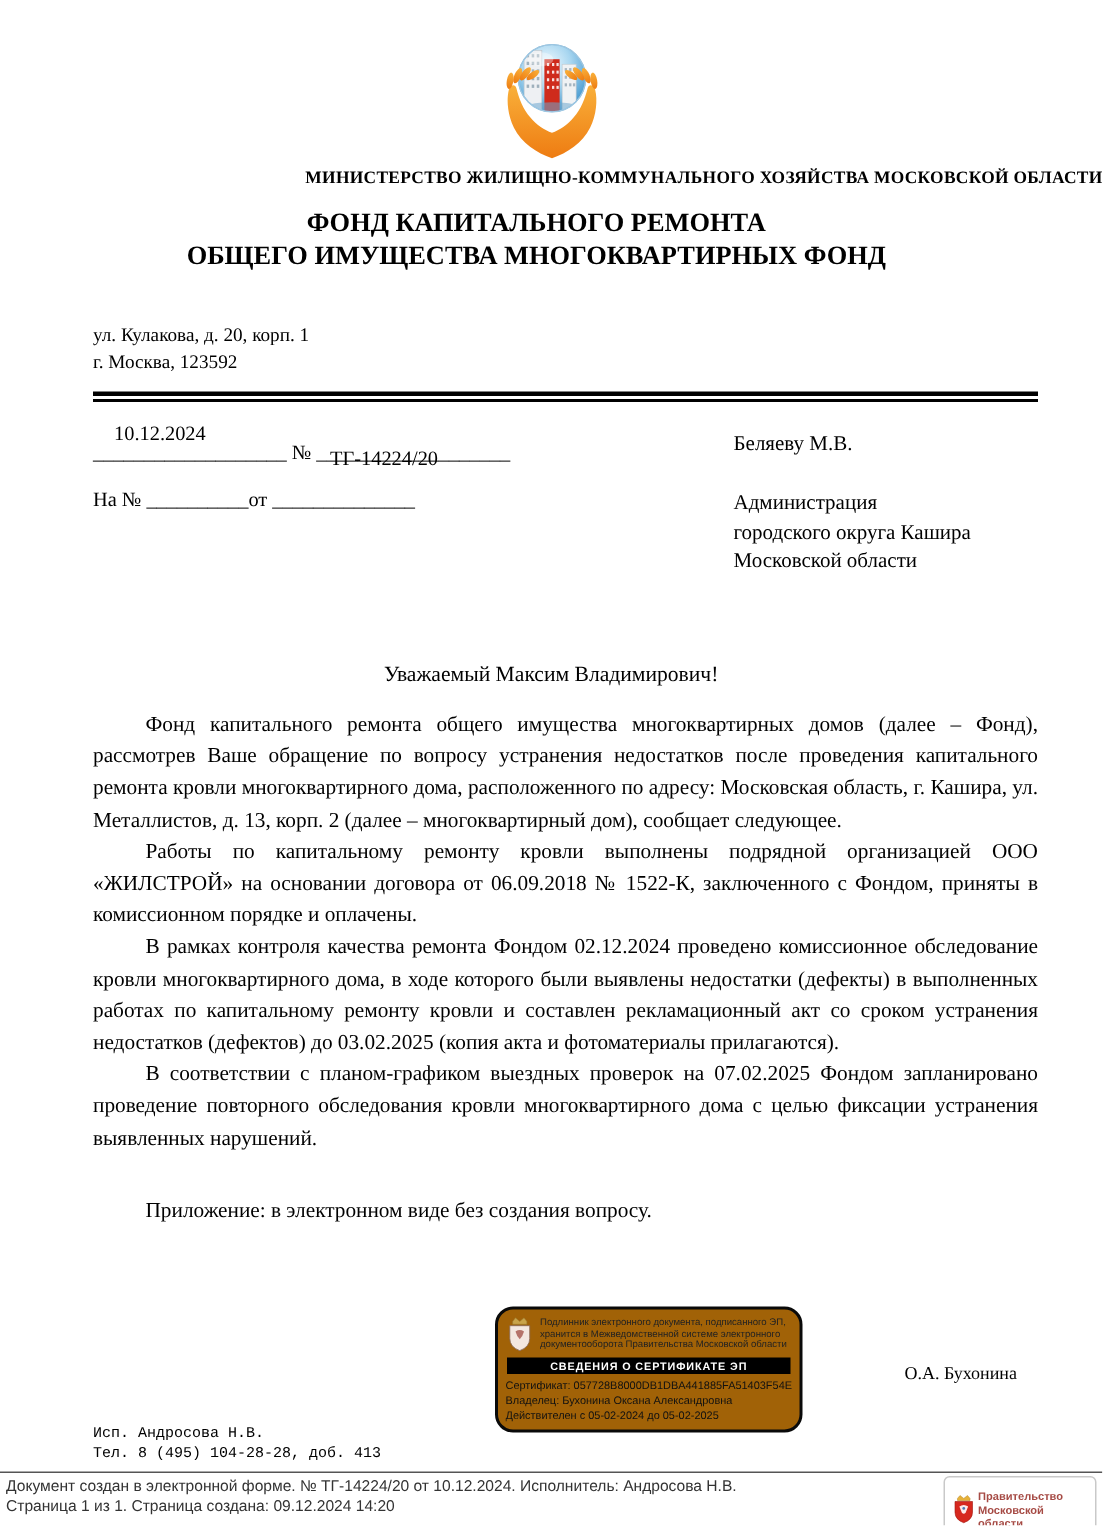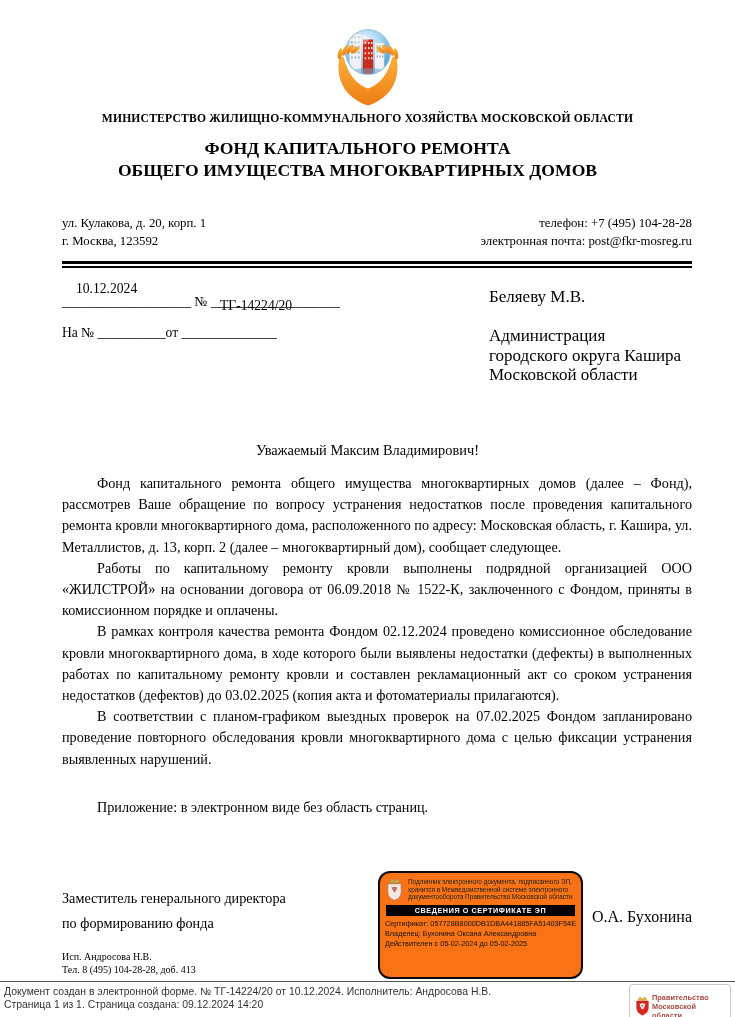--- a/index.html
+++ b/index.html
@@ -1,64 +1,64 @@
 <!DOCTYPE html>
 <html><head>
 <meta charset="utf-8">
 <style>
   html,body{margin:0;padding:0;background:#fff;}
   .page{position:relative;width:735px;height:1017px;background:#fff;color:#000;
         font-family:"Liberation Serif","DejaVu Serif",serif;overflow:hidden;}
 
   .logo{position:absolute;left:324px;top:20px;width:88px;height:88px;}
 
-  .ministry{position:absolute;top:112px;left:0;width:735px;text-align:center;
+  .ministry{position:absolute;top:112px;left:0;width:735px;text-align:right;
             font-weight:bold;font-size:11.6px;letter-spacing:0.2px;}
   .org-name{position:absolute;top:137px;left:0;width:715px;text-align:center;
             font-weight:bold;font-size:17.6px;line-height:22px;}
 
   .contacts{position:absolute;top:215px;left:62px;width:630px;display:flex;
             justify-content:space-between;font-size:12.8px;line-height:17.5px;}
   .contacts .right{text-align:right;}
 
   .rule{position:absolute;top:261px;left:62px;width:630px;height:2px;
         border-top:3px solid #000;border-bottom:2px solid #000;}
 
   .requisites{position:absolute;top:281px;left:62px;width:420px;font-size:13.6px;}
   .req-date{position:absolute;left:14px;top:0;}
   .req-number{position:absolute;left:158px;top:0;margin-top:17px;}
   .req-blank{position:absolute;left:0;top:13px;white-space:nowrap;}
   .req-reply{position:absolute;left:0;top:44px;white-space:nowrap;}
 
-  .recipient{position:absolute;left:489px;top:287px;font-size:17px;line-height:19.5px;}
+  .recipient{position:absolute;left:489px;top:287px;font-size:14px;line-height:19.5px;}
   .recipient .gap{height:19.5px;}
 
   .salutation{position:absolute;top:442px;left:0;width:735px;text-align:center;font-size:14.4px;}
 
   .body{position:absolute;top:473px;left:62px;width:630px;font-size:14.2px;
         line-height:21.2px;text-align:justify;}
   .body p{margin:0;text-indent:35px;}
   .body p.attach{margin-top:27px;text-align:left;}
 
   .sig-pos{position:absolute;left:62px;top:886px;font-size:14.2px;line-height:25px;}
-  .sig-name{position:absolute;right:43px;top:908px;font-size:16px;}
-
-  .stamp{position:absolute;left:330px;top:871px;width:205px;height:108px;box-sizing:border-box;
-         border:2px solid #0a0a0a;border-radius:12px;background:#f97316;padding:4px 5px 3px;
-         font-family:"Liberation Sans","DejaVu Sans",sans-serif;margin-left:48px;}
+  .sig-name{position:absolute;right:57px;top:908px;font-size:12px;}
+
+  .stamp{position:absolute;left:330px;top:871px;width:205px;height:84px;box-sizing:border-box;
+         border:2px solid #0a0a0a;border-radius:12px;background:#a16207;padding:4px 5px 3px;
+         font-family:"Liberation Sans","DejaVu Sans",sans-serif;}
   .stamp-top{display:flex;gap:4px;align-items:center;}
   .stamp-emblem{width:19px;height:25px;flex:0 0 auto;}
   .stamp-head{font-size:6.4px;line-height:7.9px;color:#222;}
   .stamp-head div{white-space:nowrap;overflow:hidden;}
   .stamp-bar{margin:3px 1px;background:#000;color:#fff;text-align:center;font-size:7.2px;
              line-height:11px;font-weight:bold;letter-spacing:0.6px;}
   .stamp-lines{font-size:7.3px;line-height:10px;color:#111;}
   .stamp-lines div{white-space:nowrap;overflow:hidden;}
 
-  .executor{position:absolute;left:62px;top:951px;font-size:10px;line-height:12.5px;}
+  .executor{position:absolute;left:62px;top:951px;font-size:10px;line-height:12.5px;font-family:Liberation Mono, monospace;}
 
   .footer-divider{position:absolute;left:0;top:981px;width:735px;border-top:1px solid #555;}
   .footer-text{position:absolute;left:4px;top:985px;font-family:"Liberation Sans","DejaVu Sans",sans-serif;
                font-size:10.4px;line-height:13px;color:#333;}
   .footer-text div{white-space:nowrap;}
 
   .gov-box{position:absolute;right:4px;top:984px;width:102px;height:44px;box-sizing:border-box;
            border:1px solid #c9c9c9;border-radius:4px;background:#fff;display:flex;
            align-items:center;gap:2px;padding:2px 5px;}
   .gov-emblem{width:15px;height:20px;flex:0 0 auto;}
@@ -151,31 +151,27 @@
           <ellipse cx="29" cy="34.5" rx="2.6" ry="6.3" transform="rotate(38 29 34.5)"></ellipse>
           <ellipse cx="35" cy="35.5" rx="2.4" ry="5.8" transform="rotate(54 35 35.5)"></ellipse>
         </g>
       </g>
     </svg>
   </div>
 
   <div class="ministry">МИНИСТЕРСТВО ЖИЛИЩНО-КОММУНАЛЬНОГО ХОЗЯЙСТВА МОСКОВСКОЙ ОБЛАСТИ</div>
   <div class="org-name">
     <div>ФОНД КАПИТАЛЬНОГО РЕМОНТА</div>
-    <div>ОБЩЕГО ИМУЩЕСТВА МНОГОКВАРТИРНЫХ ДОМОВ</div>
+    <div>ОБЩЕГО ИМУЩЕСТВА МНОГОКВАРТИРНЫХ ФОНД</div>
   </div>
 
   <div class="contacts">
     <div class="left">
       <div>ул. Кулакова, д. 20, корп. 1</div>
       <div>г. Москва, 123592</div>
-    </div>
-    <div class="right">
-      <div>телефон: +7 (495) 104-28-28</div>
-      <div>электронная почта: post@fkr-mosreg.ru</div>
     </div>
   </div>
 
   <div class="rule"></div>
 
   <div class="requisites">
     <span class="req-date">10.12.2024</span>
     <span class="req-number">ТГ-14224/20</span>
     <div class="req-blank">___________________ № ___________________</div>
     <div class="req-reply">На № __________от ______________</div>
@@ -189,27 +185,23 @@
     <div>Московской области</div>
   </div>
 
   <div class="salutation">Уважаемый Максим Владимирович!</div>
 
   <div class="body">
     <p>Фонд капитального ремонта общего имущества многоквартирных домов (далее – Фонд), рассмотрев Ваше обращение по вопросу устранения недостатков после проведения капитального ремонта кровли многоквартирного дома, расположенного по адресу: Московская область, г. Кашира, ул. Металлистов, д. 13, корп. 2 (далее – многоквартирный дом), сообщает следующее.</p>
     <p>Работы по капитальному ремонту кровли выполнены подрядной организацией ООО «ЖИЛСТРОЙ» на основании договора от 06.09.2018 № 1522-К, заключенного с Фондом, приняты в комиссионном порядке и оплачены.</p>
     <p>В рамках контроля качества ремонта Фондом 02.12.2024 проведено комиссионное обследование кровли многоквартирного дома, в ходе которого были выявлены недостатки (дефекты) в выполненных работах по капитальному ремонту кровли и составлен рекламационный акт со сроком устранения недостатков (дефектов) до 03.02.2025 (копия акта и фотоматериалы прилагаются).</p>
     <p>В соответствии с планом-графиком выездных проверок на 07.02.2025 Фондом запланировано проведение повторного обследования кровли многоквартирного дома с целью фиксации устранения выявленных нарушений.</p>
-    <p class="attach">Приложение: в электронном виде без область страниц.</p>
-  </div>
-
-  <div class="sig-pos">
-    <div>Заместитель генерального директора</div>
-    <div>по формированию фонда</div>
-  </div>
+    <p class="attach">Приложение: в электронном виде без создания вопросу.</p>
+  </div>
+
   <div class="sig-name">О.А. Бухонина</div>
 
   <div class="stamp">
     <div class="stamp-top">
       <div class="stamp-emblem">
         <svg viewBox="0 0 20 26" width="19" height="25">
           <path d="M5,4 L7,1.5 L10,4 L13,1.5 L15,4 L15,6 L5,6 Z" fill="#c9a44a" stroke="#9a7b33" stroke-width="0.4"></path>
           <path d="M3,7 h14 v9 q0,6 -7,8.5 q-7,-2.5 -7,-8.5 Z" fill="#f3e7e0" stroke="#8a6a5a" stroke-width="0.6"></path>
           <path d="M7,11 q3,-2 6,0 q-1,3.5 -3,5.5 q-2,-2 -3,-5.5 Z" fill="#b5736a"></path>
         </svg>

